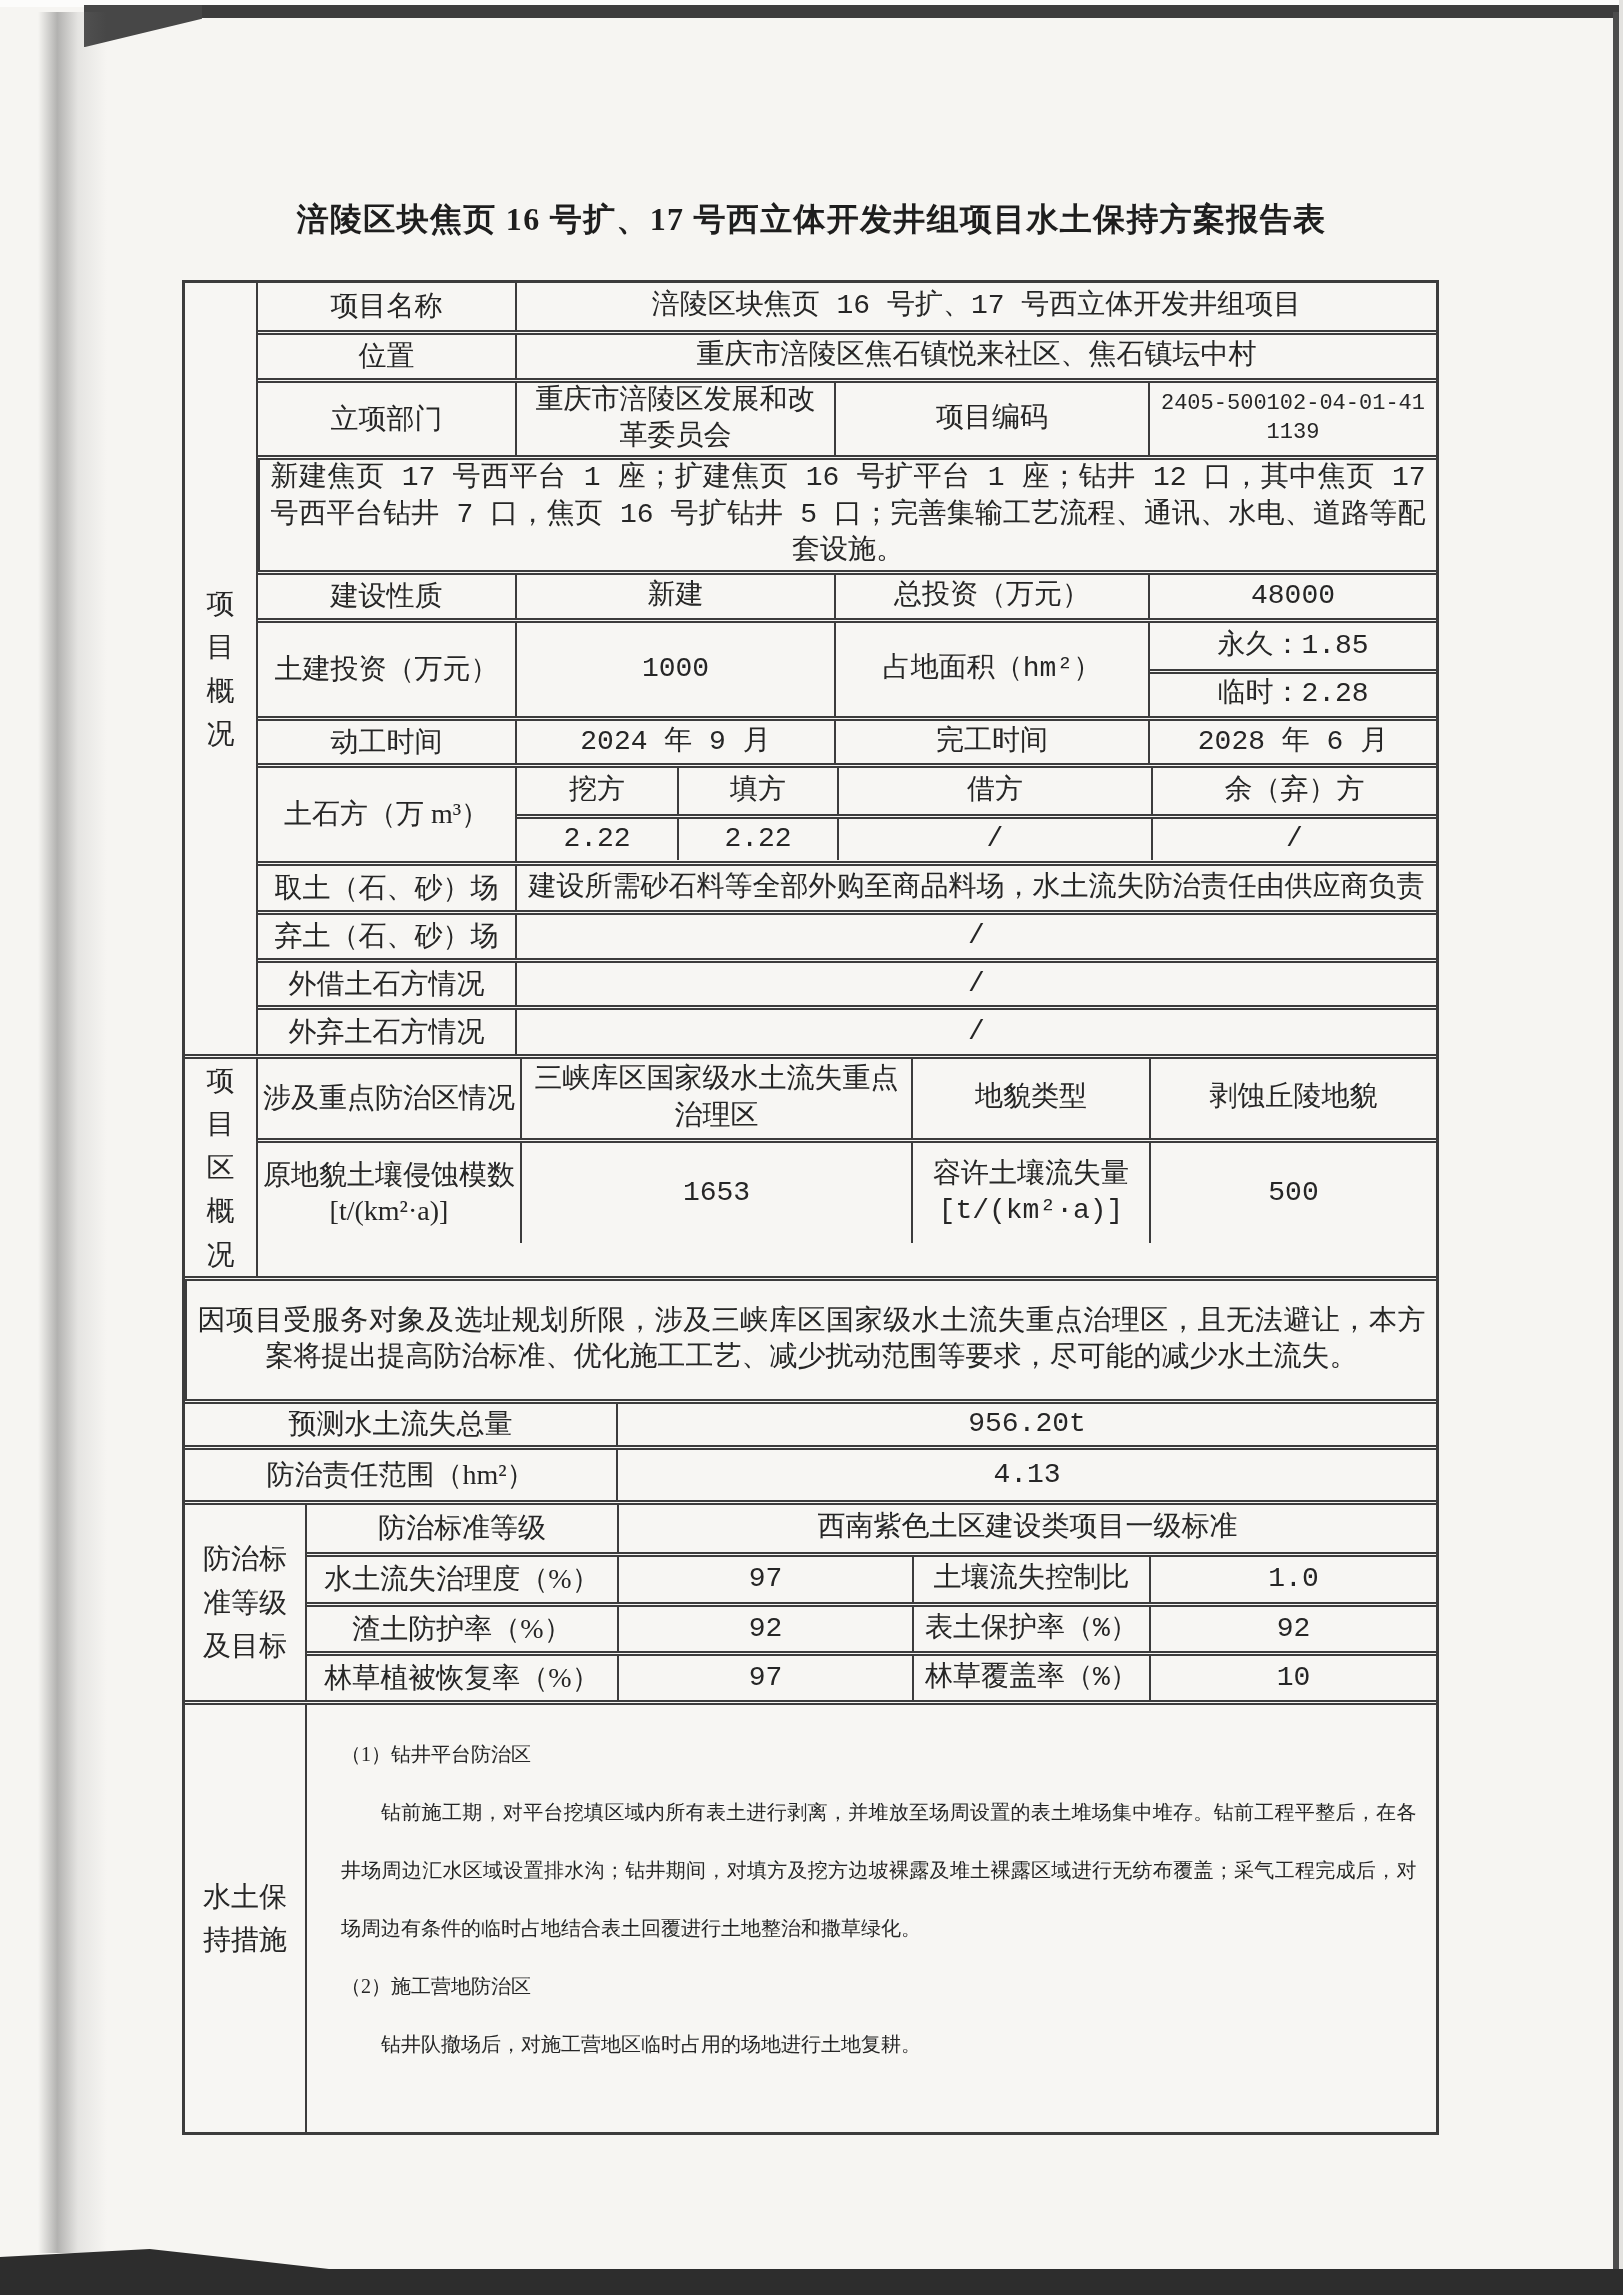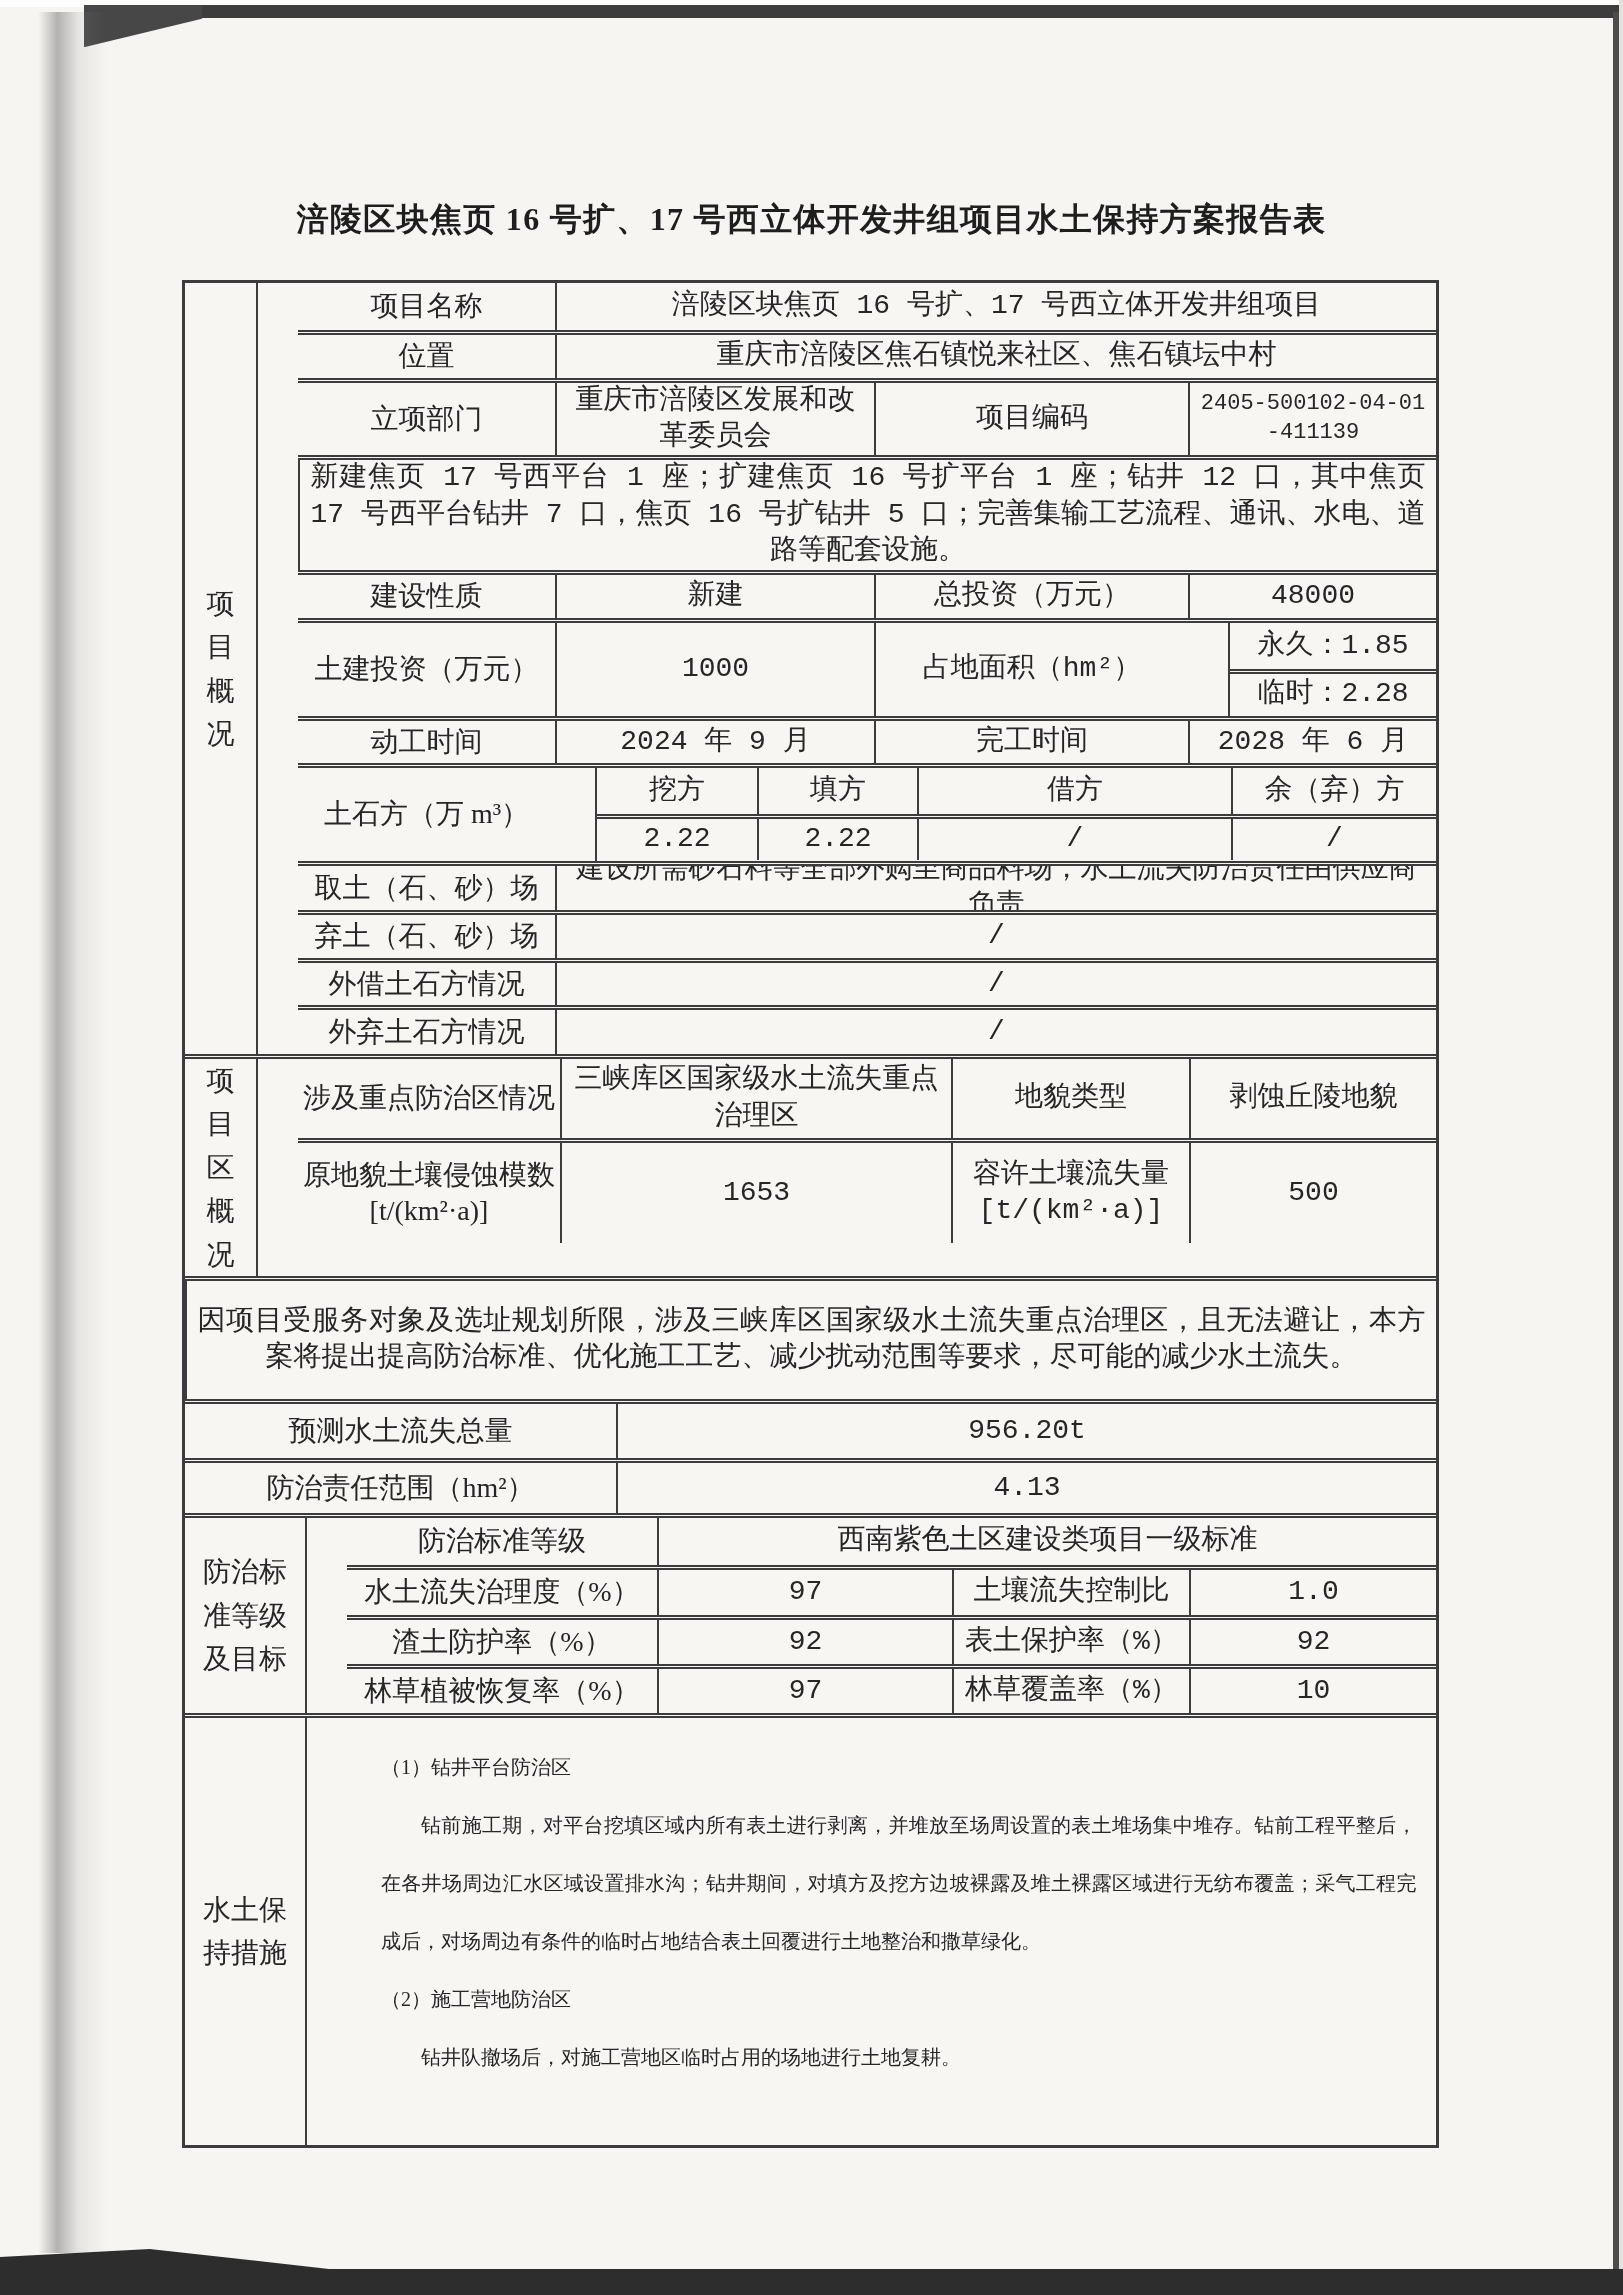--- a/index.html
+++ b/index.html
@@ -38,36 +38,36 @@
   }
   .sec { display:flex; width:100%; }
   .sec + .sec { border-top:5.2px double #3c3c3c; }
   .colA {
     display:flex; align-items:center; justify-content:center;
     text-align:center; white-space:pre-line;
     border-right:2px solid #3c3c3c; line-height:1.55;
   }
   .wA  { width:73px; }
   .wAw { width:122px; }
-  .stack { flex:1; display:flex; flex-direction:column; min-width:0;margin-left:40px; }
+  .stack { flex:1; display:flex; flex-direction:column; min-width:0; }
   .row { display:flex; width:100%; }
   .rt  { border-top:5.2px double #3c3c3c; }
   .cell {
     display:flex; flex-direction:column; justify-content:center;
     text-align:center; padding:2.6px 7.9px; min-width:0; overflow:hidden;
   }
   .bl { border-left:2px solid #3c3c3c;font-family:Liberation Mono, monospace; }
   .grow { flex:1; }
   .just { text-align:justify; text-align-last:center; padding:2.6px 10.5px; }
   .code { word-break:break-all; font-size:22px; padding:2.6px 6.5px; }
   .tight { padding:2.6px 2.6px; }
   
   .h72{height:47px}.h73{height:48px}.h117{height:77px}.h175{height:115px}
   .h150{height:98px}.h75{height:49px}.h71{height:46px}.h120{height:79px}
-  .h160{height:105px}.h180{height:118px}.h78{height:54px}.h77{height:50px}
+  .h160{height:105px}.h180{height:118px}.h78{height:41px}.h77{height:50px}
   .h76{height:50px}.h652{height:427px}
   
   .w392{width:257px}.w488{width:319px}.w480{width:314px}
   .w244{width:160px}.w400{width:262px}.w598{width:391px}.w364{width:238px}
   .w510{width:334px}.w658{width:431px}.w473{width:310px}.w450{width:295px}
   .w362{width:237px}
   
   .measures-body { display:block; padding:19.6px 19.6px 0 34px; text-align:left; }
   .measures-body p { line-height:58px; font-size:20px; }
   .measures-body p.ind { text-indent:2em; text-align:justify; }

